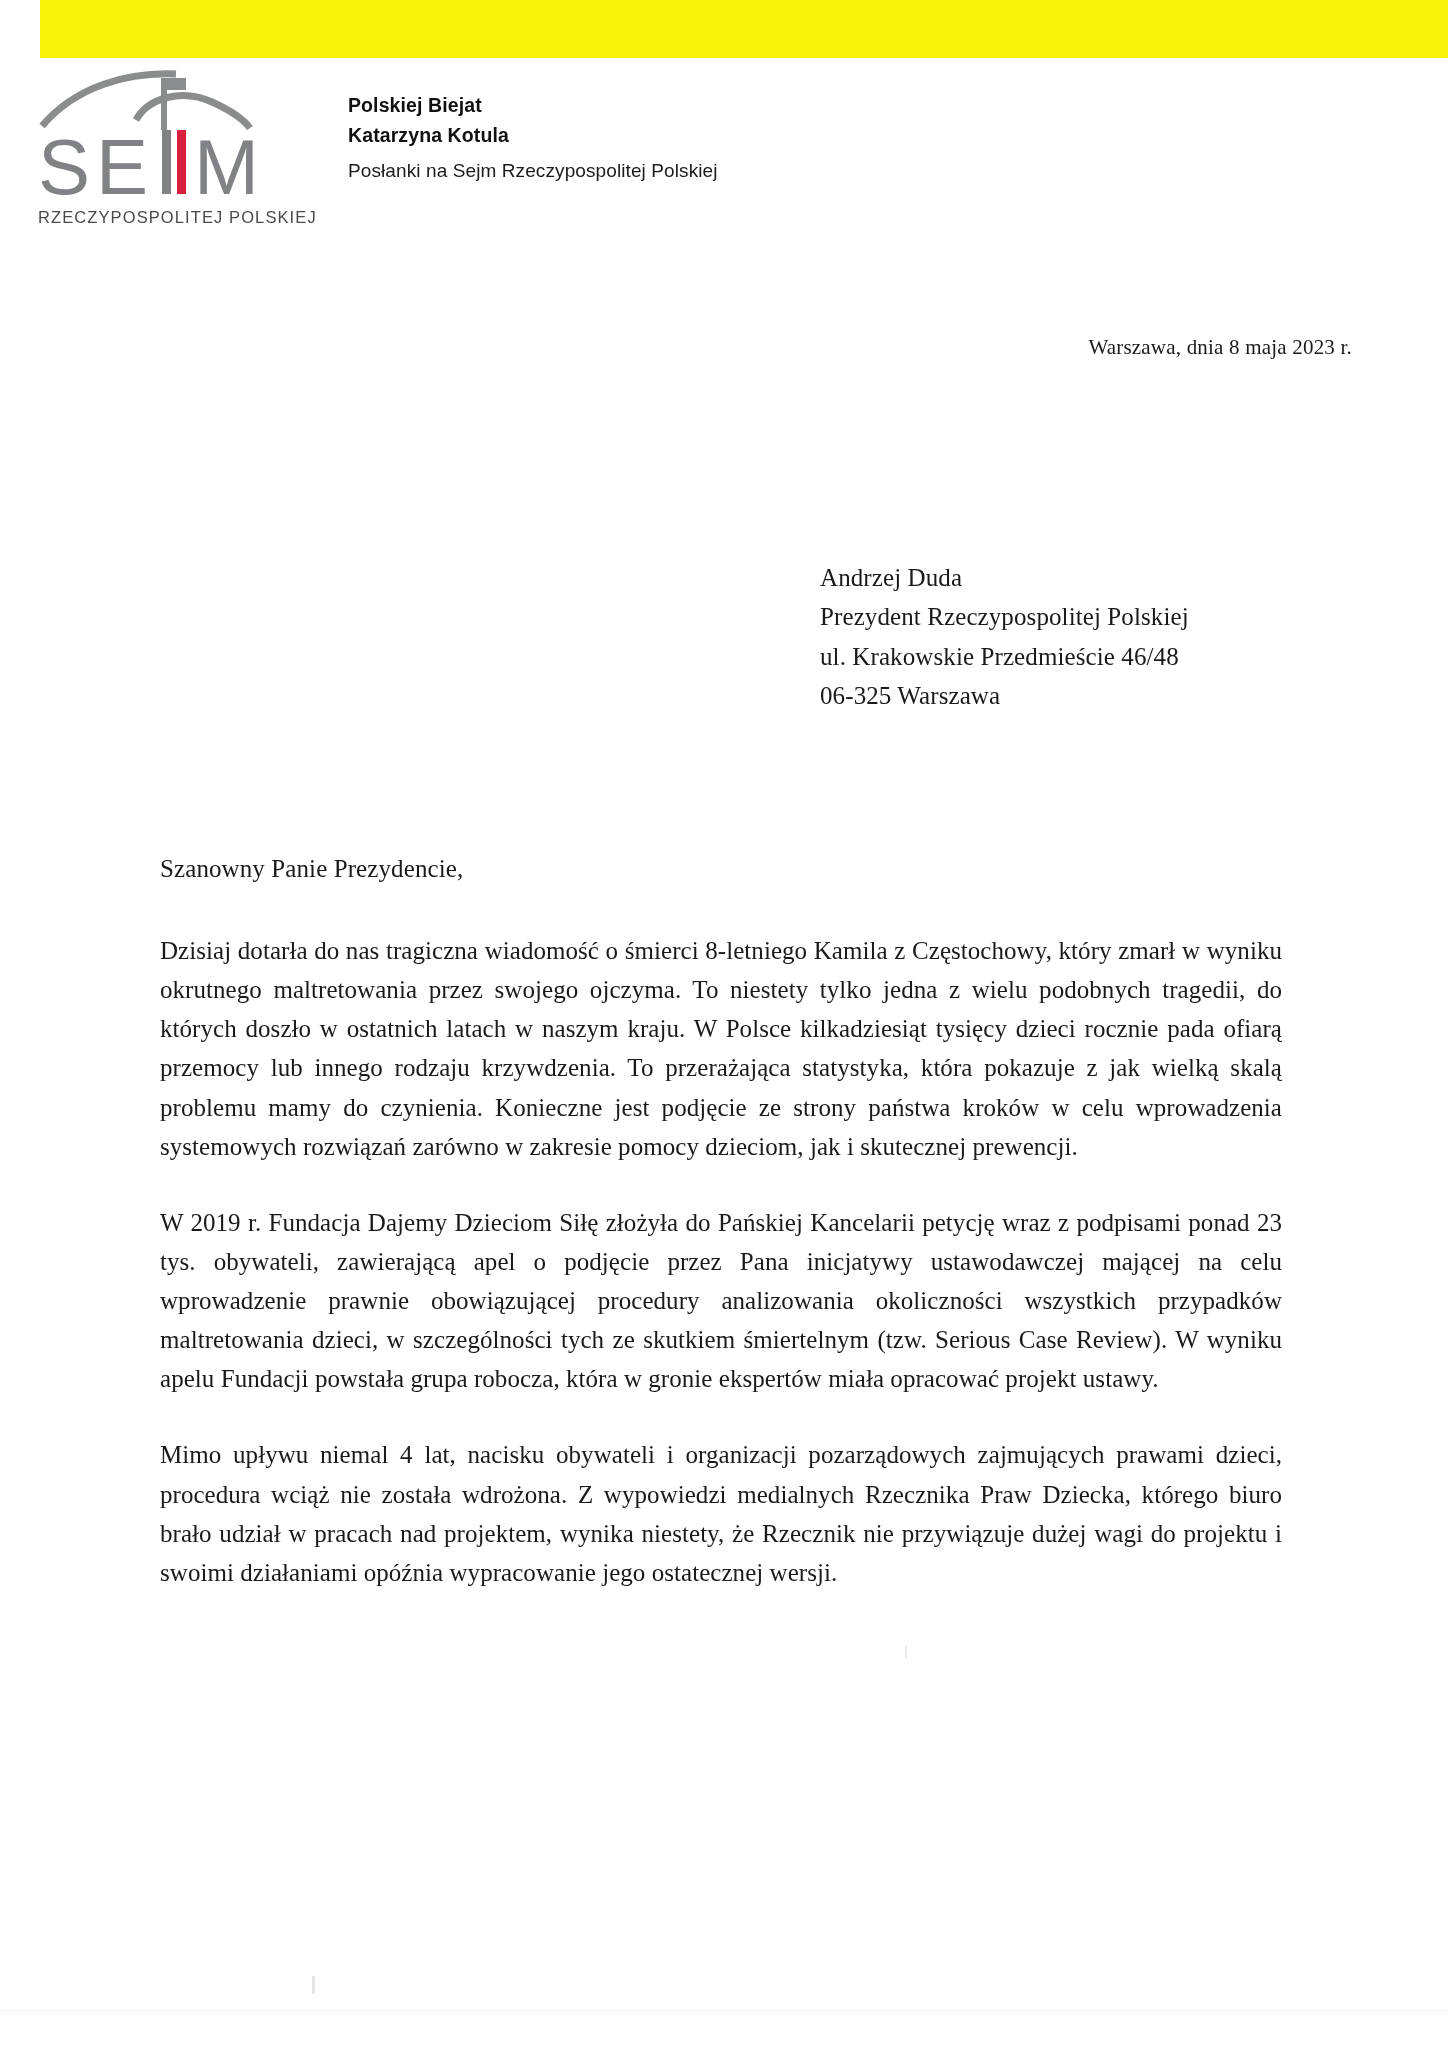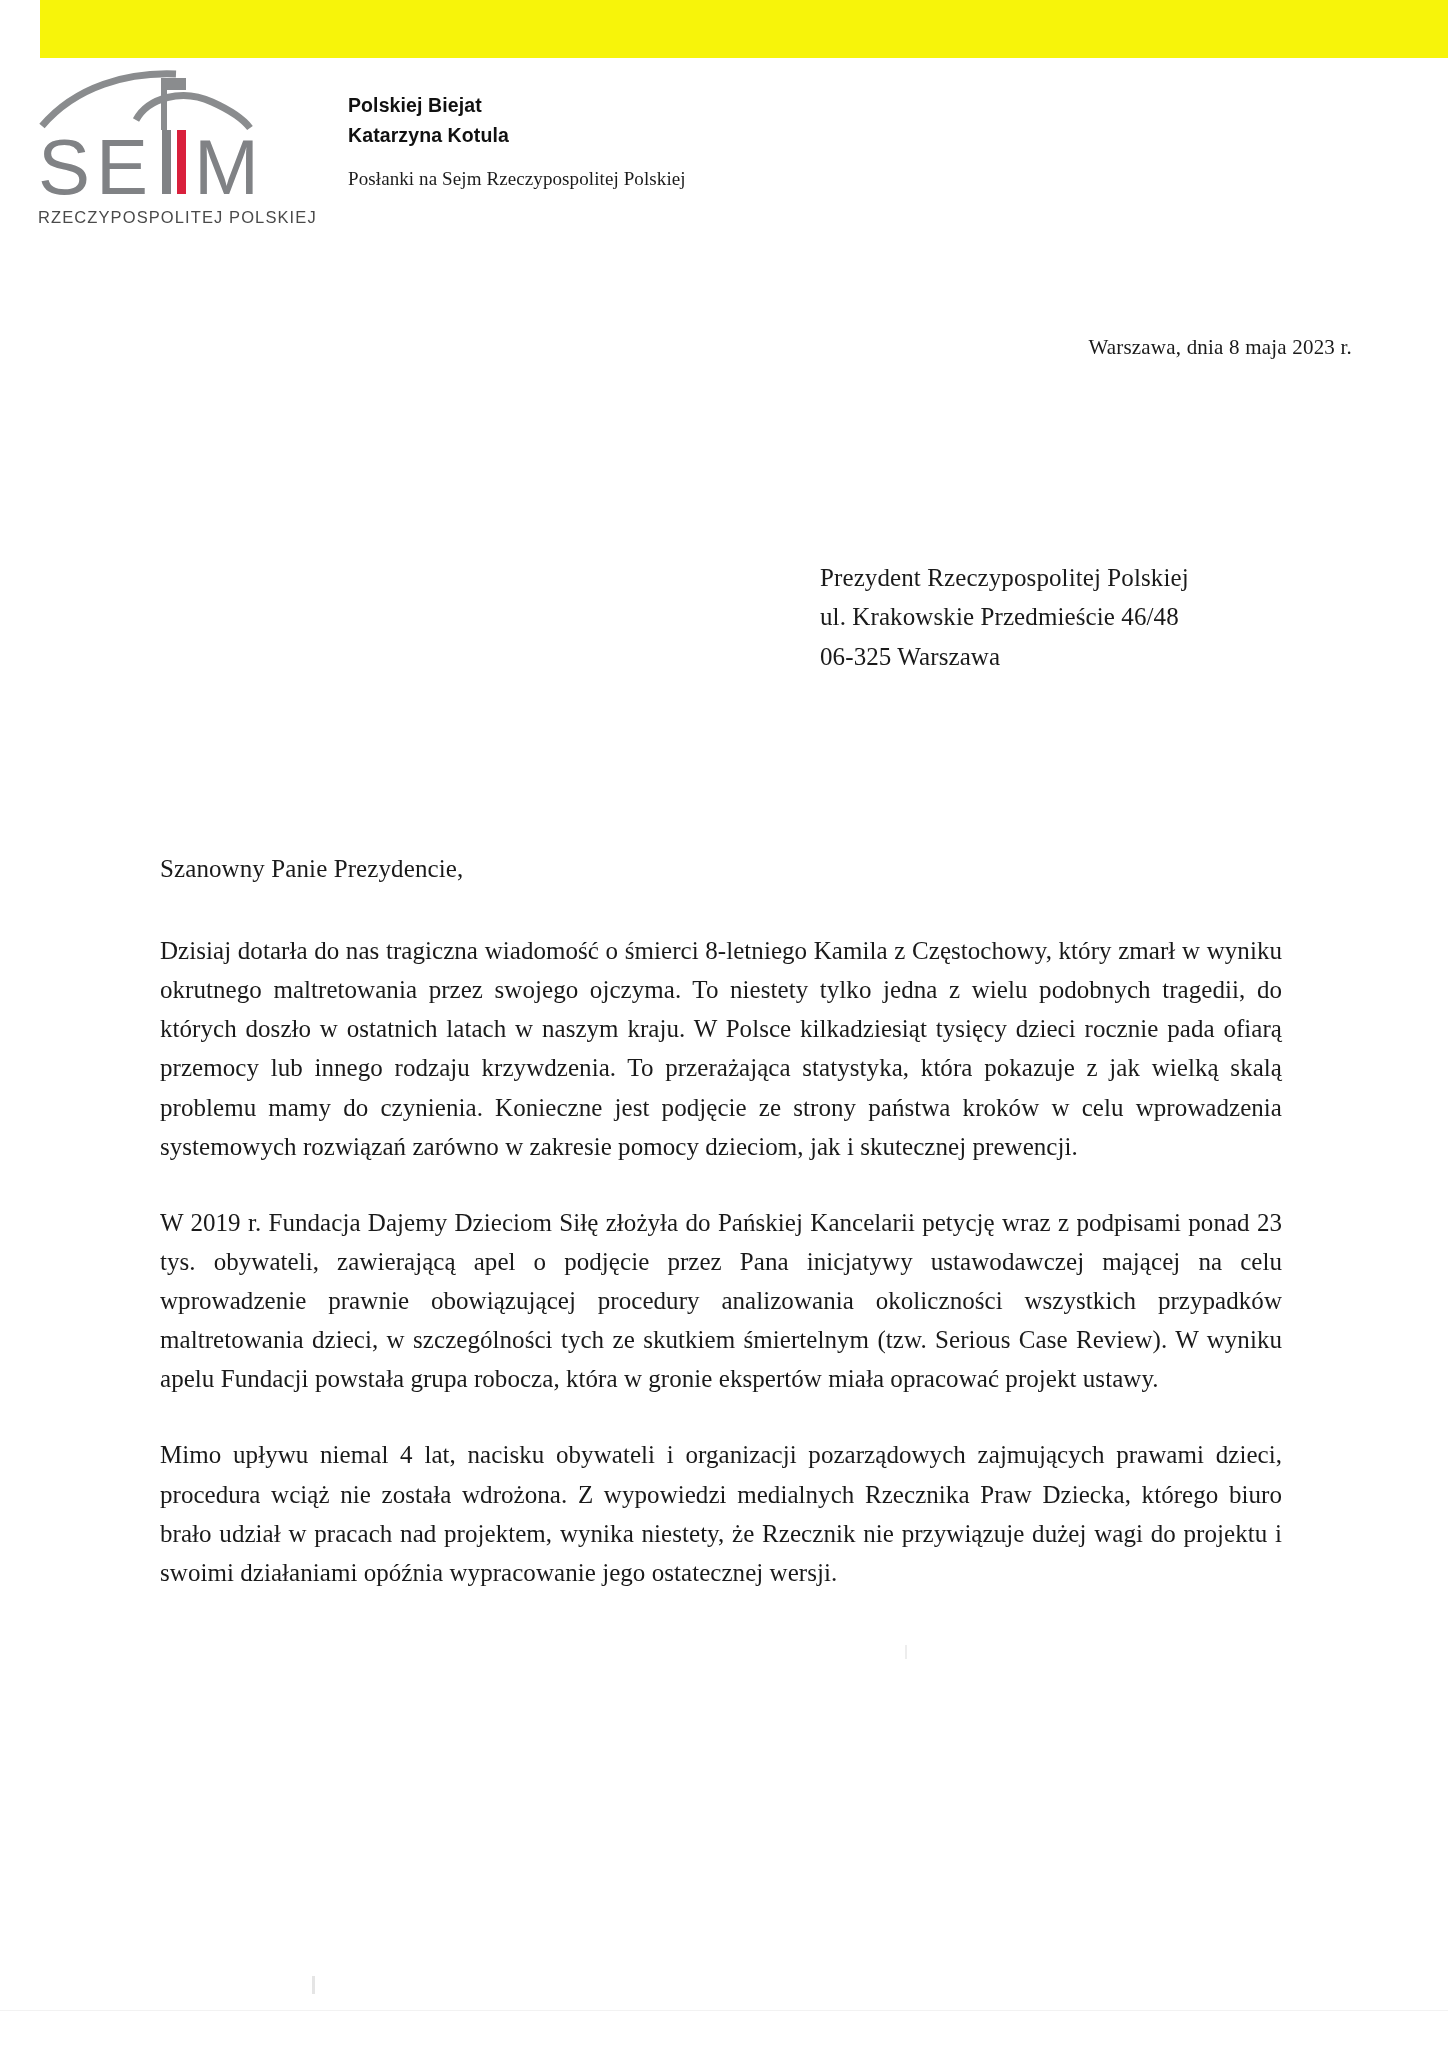--- a/index.html
+++ b/index.html
@@ -61,26 +61,26 @@
   }
   .names .nm {
     font-family: "Liberation Sans", sans-serif;
     font-size: 19.5px;
     font-weight: bold;
     color: #111;
     line-height: 1.55;
     letter-spacing: 0.1px;
   }
   .names .role {
-    font-family: Liberation Serif, serif;
+    font-family: Liberation Sans, sans-serif;
     font-size: 19px;
     font-weight: normal;
     color: #1b1b1b;
     line-height: 1.55;
-    margin-top: 14px;
+    margin-top: 6px;
     letter-spacing: 0.1px;
   }
 
   
   .date-line {
     position: absolute;
     right: 96px;
     top: 335px;
     font-size: 21px;
     letter-spacing: 0.2px;
@@ -175,20 +175,21 @@
       <div class="nm">Polskiej Biejat</div>
       <div class="nm">Katarzyna Kotula</div>
       <div class="role">Posłanki na Sejm Rzeczypospolitej Polskiej</div>
     </div>
 
   </div>
 
   <div class="date-line">Warszawa, dnia 8 maja 2023 r.</div>
 
   <div class="addressee">
+    <div>Andrzej Duda</div>
     <div>Prezydent Rzeczypospolitej Polskiej</div>
     <div>ul. Krakowskie Przedmieście 46/48</div>
     <div>06-325 Warszawa</div>
   </div>
 
   <div class="body-wrap">
     <div class="salutation">Szanowny Panie Prezydencie,</div>
     <p class="para">Dzisiaj dotarła do nas tragiczna wiadomość o śmierci 8-letniego Kamila z Częstochowy, który zmarł w wyniku okrutnego maltretowania przez swojego ojczyma. To niestety tylko jedna z wielu podobnych tragedii, do których doszło w ostatnich latach w naszym kraju. W Polsce kilkadziesiąt tysięcy dzieci rocznie pada ofiarą przemocy lub innego rodzaju krzywdzenia. To przerażająca statystyka, która pokazuje z jak wielką skalą problemu mamy do czynienia. Konieczne jest podjęcie ze strony państwa kroków w celu wprowadzenia systemowych rozwiązań zarówno w zakresie pomocy dzieciom, jak i skutecznej prewencji.</p>
     <p class="para">W 2019 r. Fundacja Dajemy Dzieciom Siłę złożyła do Pańskiej Kancelarii petycję wraz z podpisami ponad 23 tys. obywateli, zawierającą apel o podjęcie przez Pana inicjatywy ustawodawczej mającej na celu wprowadzenie prawnie obowiązującej procedury analizowania okoliczności wszystkich przypadków maltretowania dzieci, w szczególności tych ze skutkiem śmiertelnym (tzw. Serious Case Review). W wyniku apelu Fundacji powstała grupa robocza, która w gronie ekspertów miała opracować projekt ustawy.</p>
     <p class="para">Mimo upływu niemal 4 lat, nacisku obywateli i organizacji pozarządowych zajmujących prawami dzieci, procedura wciąż nie została wdrożona. Z wypowiedzi medialnych Rzecznika Praw Dziecka, którego biuro brało udział w pracach nad projektem, wynika niestety, że Rzecznik nie przywiązuje dużej wagi do projektu i swoimi działaniami opóźnia wypracowanie jego ostatecznej wersji.</p>

